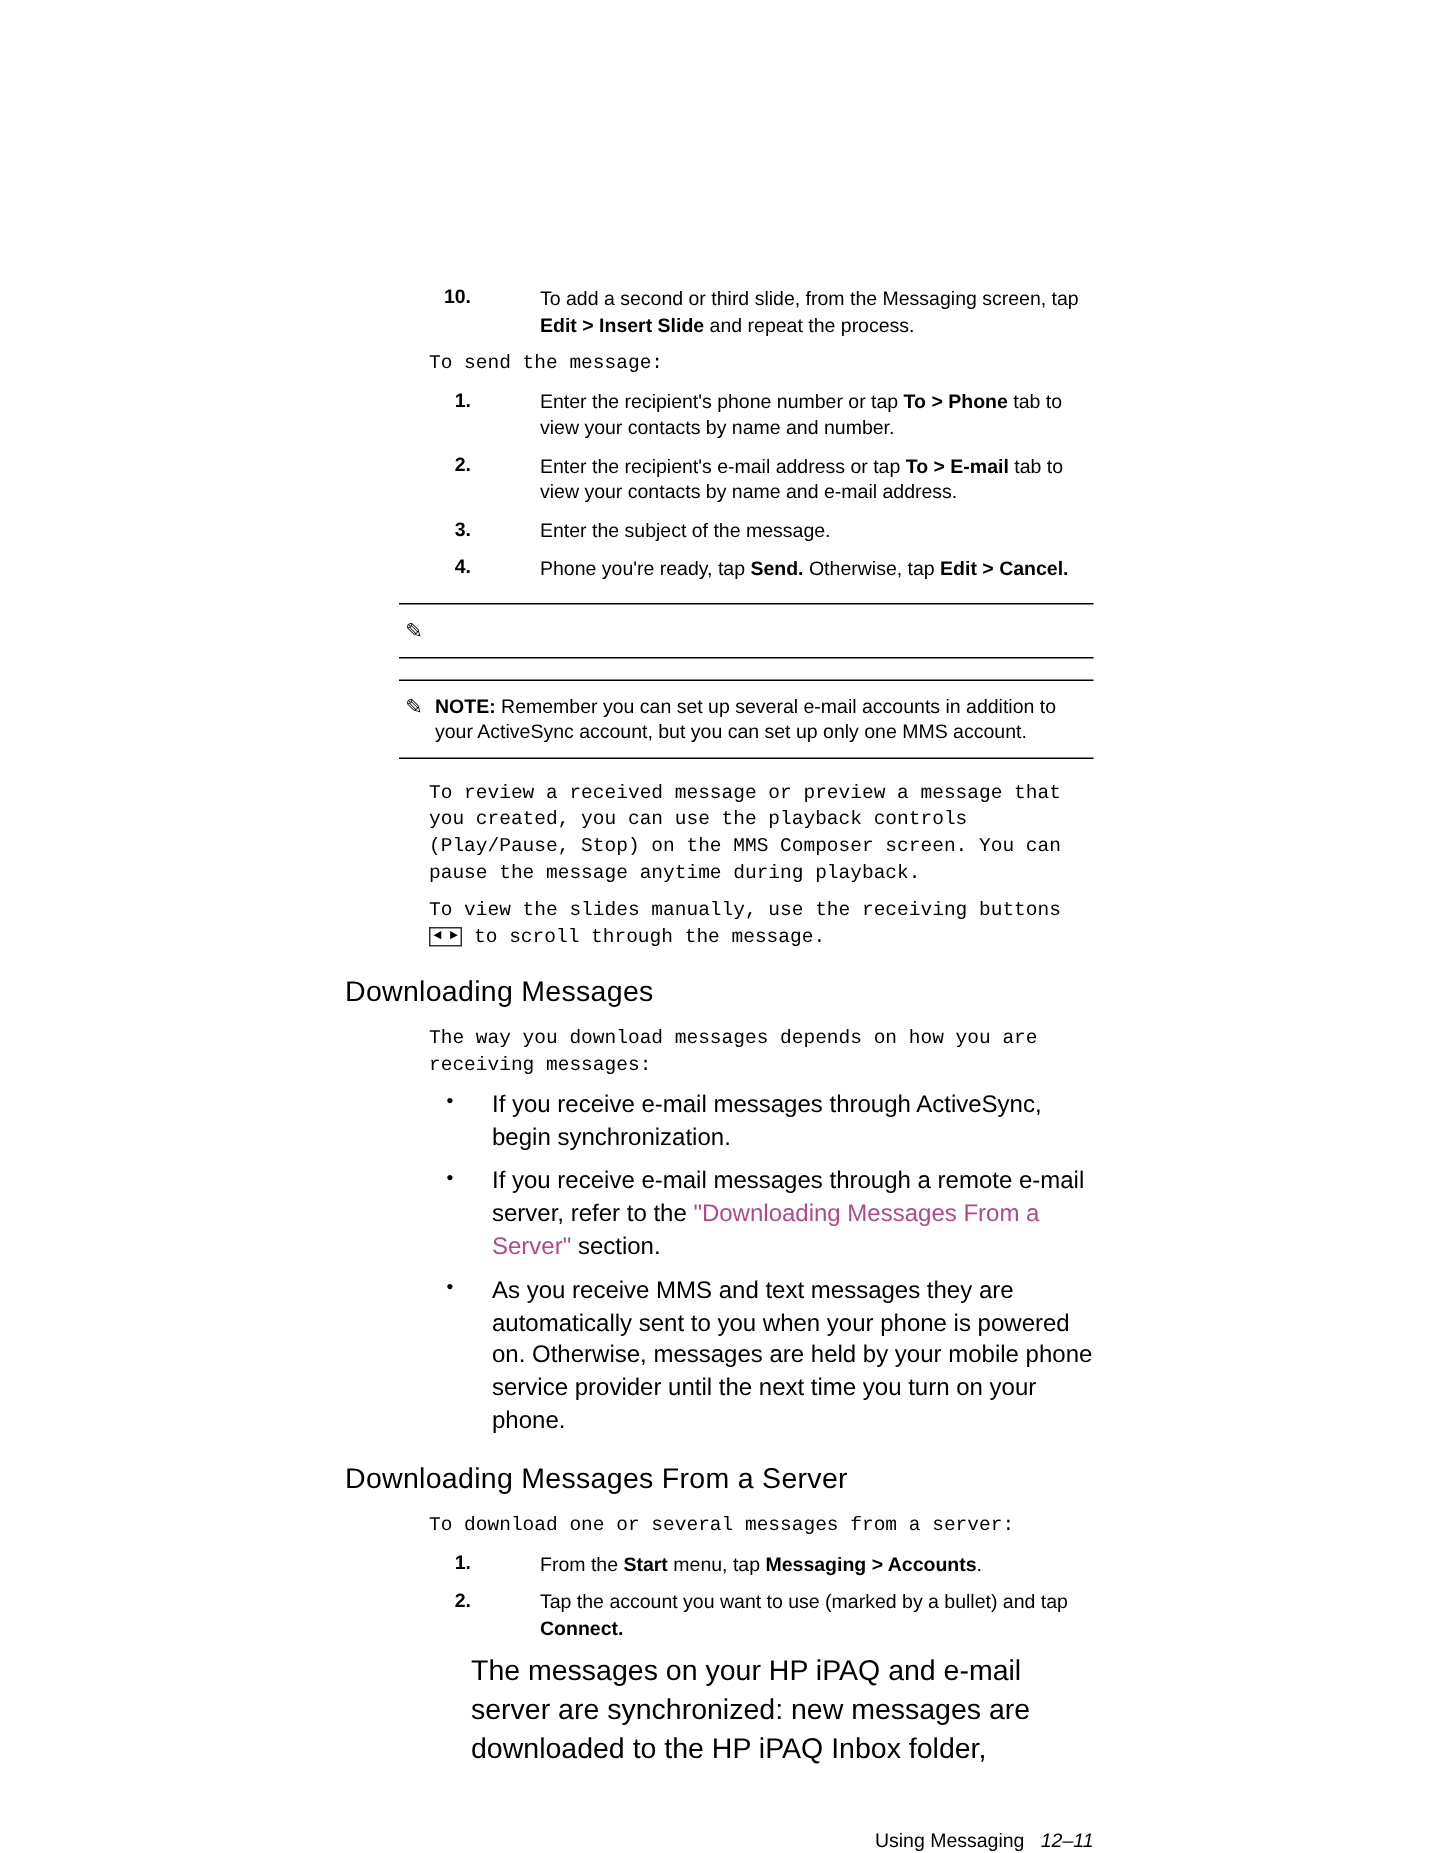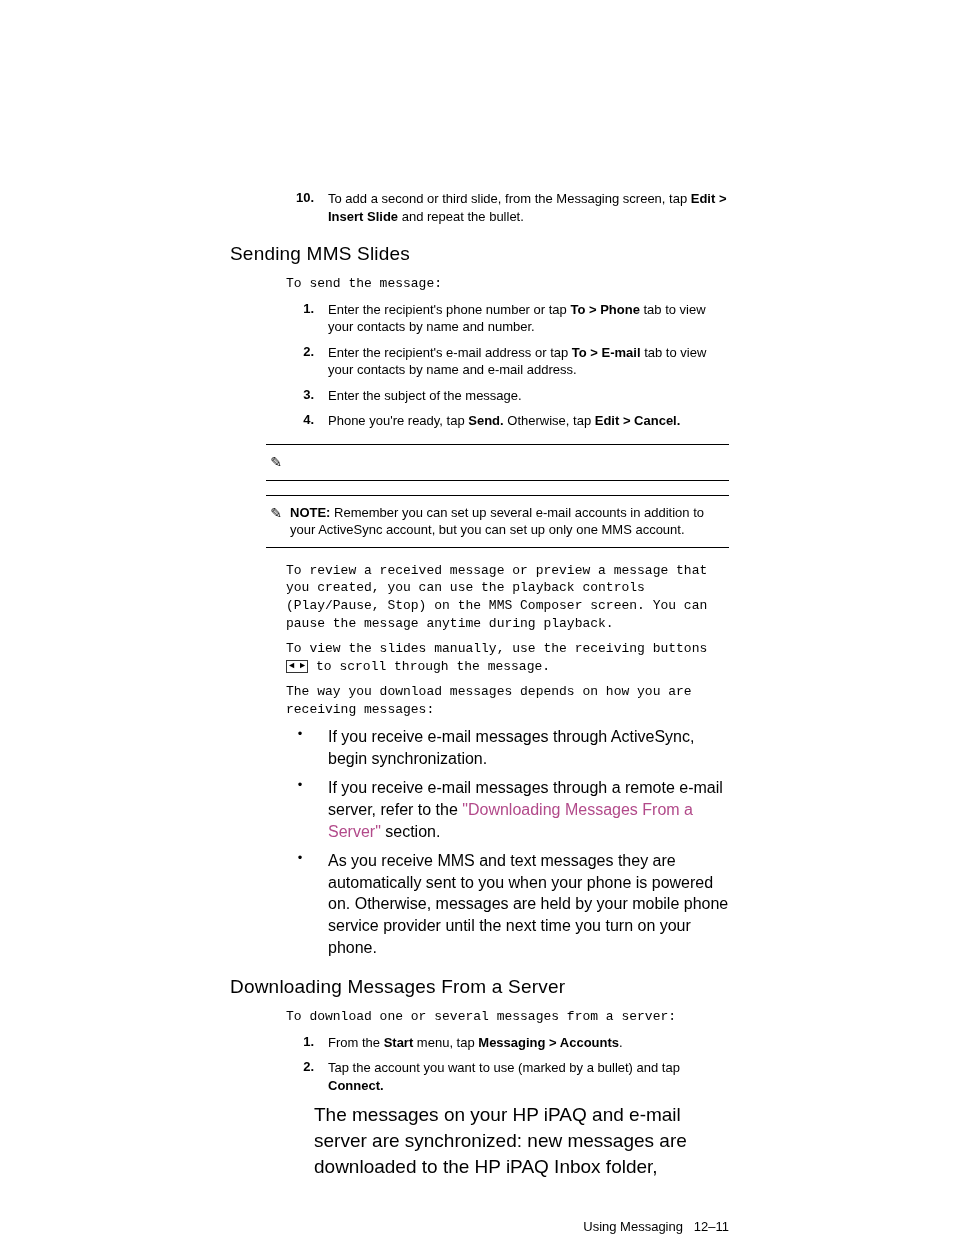--- a/index.html
+++ b/index.html
@@ -11,20 +11,21 @@
     width: 954px;
   }
   .page {
     padding: 190px 225px 120px 230px;
     box-sizing: border-box;
     width: 954px;
   }
   .step-row {
     display: flex;
     margin: 0 0 8px 0;
+    gap: 32px;
   }
   .step-num {
     width: 28px;
     flex: 0 0 28px;
     text-align: right;
     font-weight: 700;
     font-size: 13px;
     padding-right: 14px;
   }
   .step-body {
@@ -96,44 +97,44 @@
     line-height: 11px;
   }
   .footer {
     position: relative;
     margin-top: 40px;
     font-size: 13px;
     text-align: right;
     padding-right: 0;
   }
   .footer .pg {
+    font-style: italic;
     text-align: center;
   }
   .sub-after {
     margin-left: 84px;
     font-size: 19px;
     line-height: 1.35;
     margin-top: 2px;
   }
 </style>
 </head>
 <body>
 
 <div class="page">
 
   <div class="step-outer">
     <div class="step-row">
       <div class="step-num">10.</div>
       <div class="step-body">
-        <span>To add a second or third slide, from the Messaging screen, tap </span><span class="bold">Edit &gt; Insert Slide</span><span> and repeat the bullet.</span>
-      </div>
-    </div>
-  </div>
-
-  <h2 class="section">Sending MMS Slides</h2>
+        <span>To add a second or third slide, from the Messaging screen, tap </span><span class="bold">Edit &gt; Insert Slide</span><span> and repeat the process.</span>
+      </div>
+    </div>
+  </div>
+
   <div class="intro">To send the message:</div>
 
   <div class="step-outer">
     <div class="step-row">
       <div class="step-num">1.</div>
       <div class="step-body">
         <span>Enter the recipient's phone number or tap </span><span class="bold">To &gt; Phone</span><span> tab to view your contacts by name and number.</span>
       </div>
     </div>
     <div class="step-row">
@@ -167,20 +168,21 @@
     </div>
   </div>
 
   <div class="intro">To review a received message or preview a message that you created, you can use the playback controls (Play/Pause, Stop) on the MMS Composer screen. You can pause the message anytime during playback.</div>
   <div class="intro">
     <span>To view the slides manually, use the receiving buttons </span>
     <span class="nav-btns"><span>◄</span> <span>►</span></span>
     <span> to scroll through the message.</span>
   </div>
 
+  <h2 class="section">Downloading Messages</h2>
   <div class="intro">The way you download messages depends on how you are receiving messages:</div>
 
   <div class="bullets-outer">
     <div class="bullet-row">
       <div class="bullet-mark">•</div>
       <div class="bullet-body">If you receive e-mail messages through ActiveSync, begin synchronization.</div>
     </div>
     <div class="bullet-row">
       <div class="bullet-mark">•</div>
       <div class="bullet-body">

